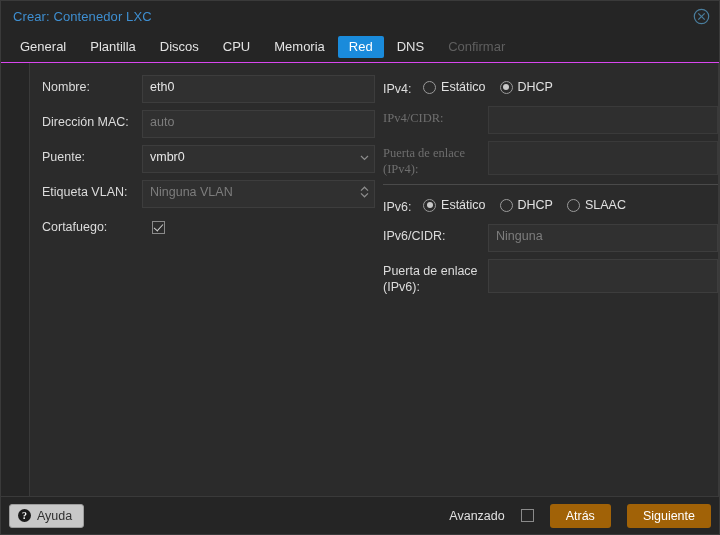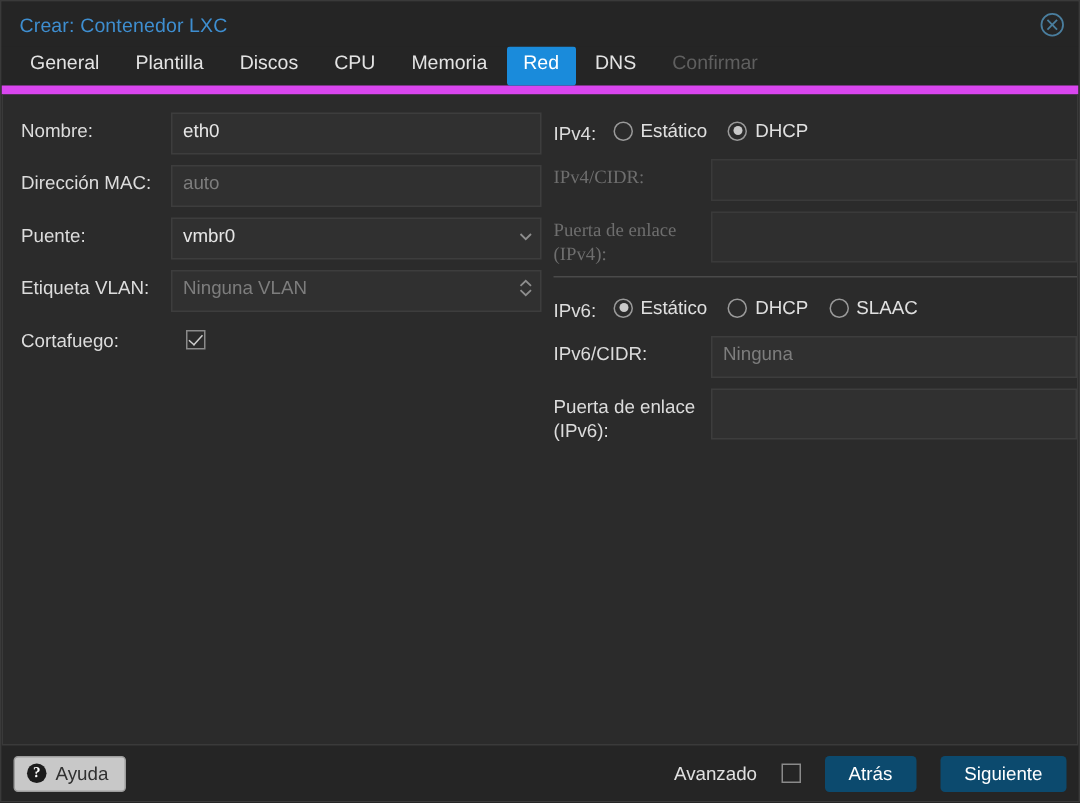--- a/index.html
+++ b/index.html
@@ -44,22 +44,23 @@
     cursor: pointer;
   }
   #close-btn svg { display: block; }
 
   
   #tabbar {
     height: 32px;
     flex: 0 0 32px;
     background: #252525;
     display: flex;
+    align-items: center;
     padding: 0 8px;
-    border-bottom: 6px solid #d946ef;
+    border-bottom: 1px solid #d946ef;
   }
   .tab {
     color: #e3e3e3;
     font-size: 13px;
     padding: 3px 11px;
     margin-right: 2px;
     border-radius: 2px;
     cursor: pointer;
     white-space: nowrap;
     line-height: 16px;
@@ -69,20 +70,21 @@
 
   
   #body {
     flex: 1 1 auto;
     background: #2b2b2b;
     display: flex;
     padding: 12px 0 0 0;
     position: relative;
     border-left: 1px solid #3a3a3a;
     border-right: 1px solid #3a3a3a;
+    margin-left: 28px;
   }
   .col { position: relative; }
   #col-left  { width: 360px; padding-left: 12px; }
   #col-right { width: 358px; padding-left: 8px; }
 
   .frow {
     display: flex;
     align-items: flex-start;
     margin-bottom: 7px;
     min-height: 24px;
@@ -219,21 +221,21 @@
   #help-btn .blabel { font-size: 12.5px; color: #303030; }
 
   #footer-right {
     margin-left: auto;
     display: flex;
     align-items: center;
     gap: 16px;
   }
   #adv-label { font-size: 12.5px; color: #e0e0e0; }
   .pbtn {
-    background: #0c4a6e;
+    background: #a16207;
     color: #ffffff;
     font-size: 12.5px;
     border: none;
     border-radius: 3px;
     padding: 5px 16px;
     cursor: pointer;
     font-family: "Liberation Sans", sans-serif;
   }
 </style>
 </head>

